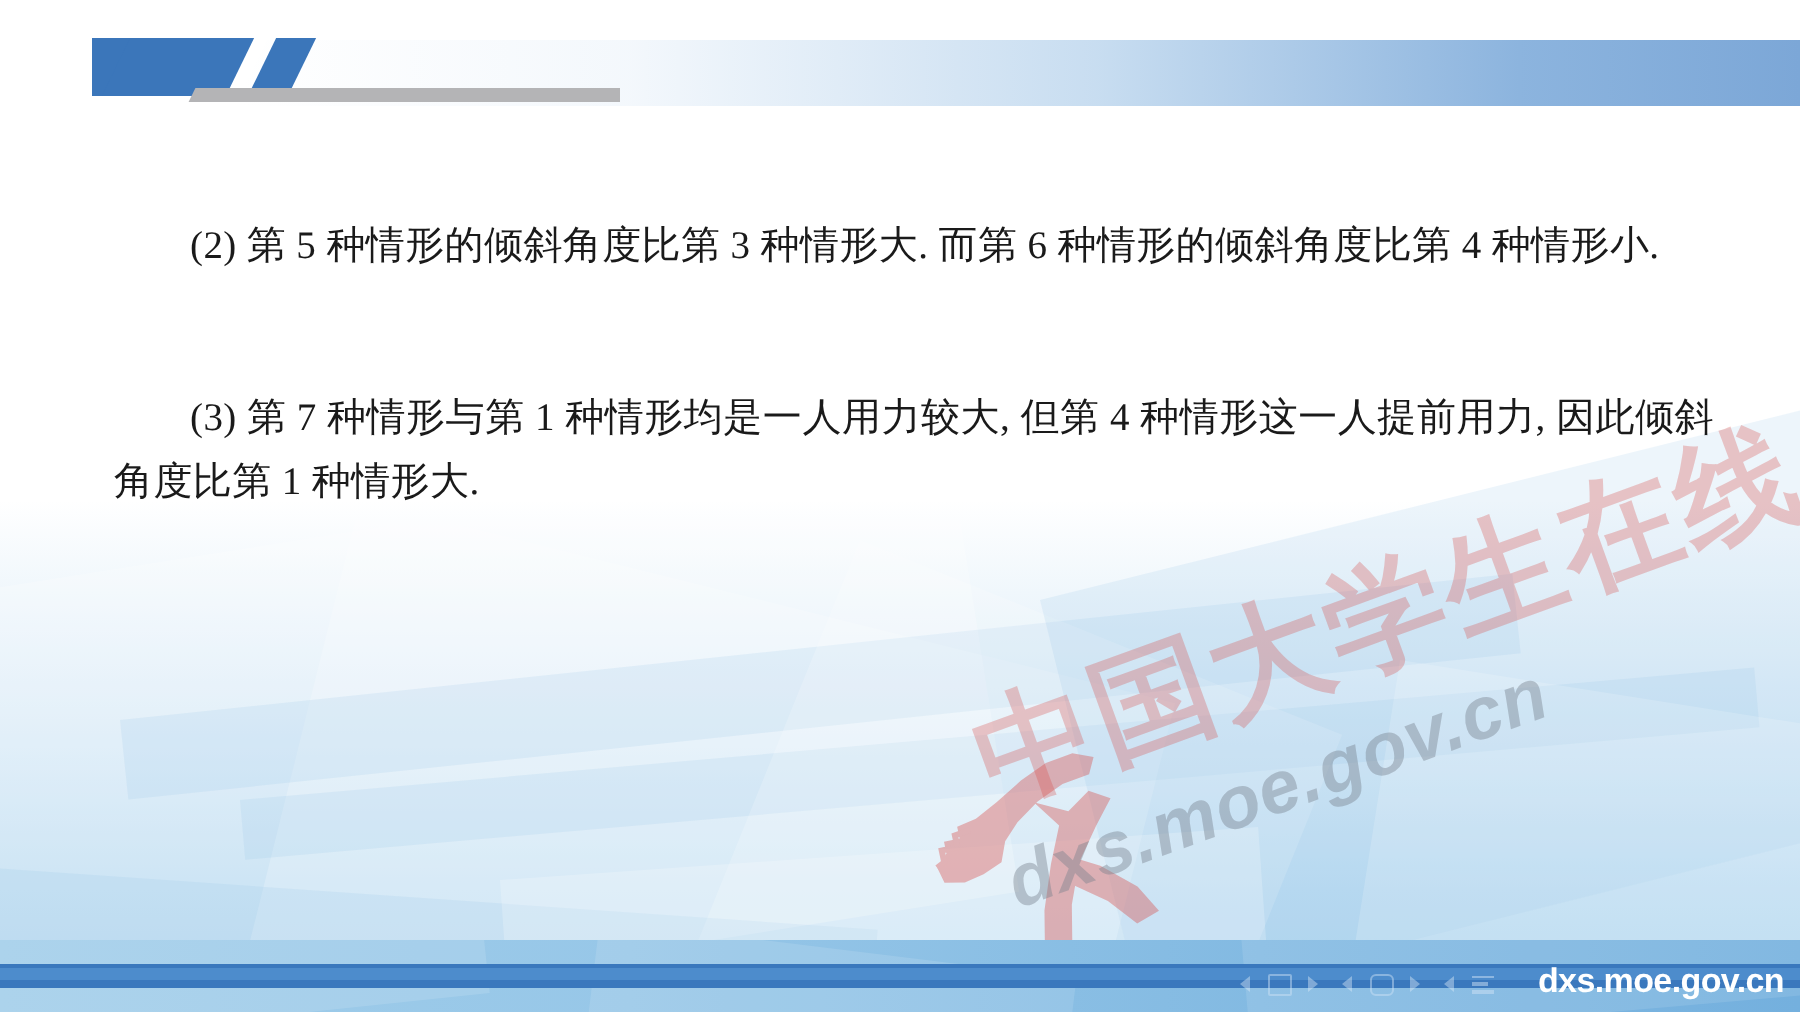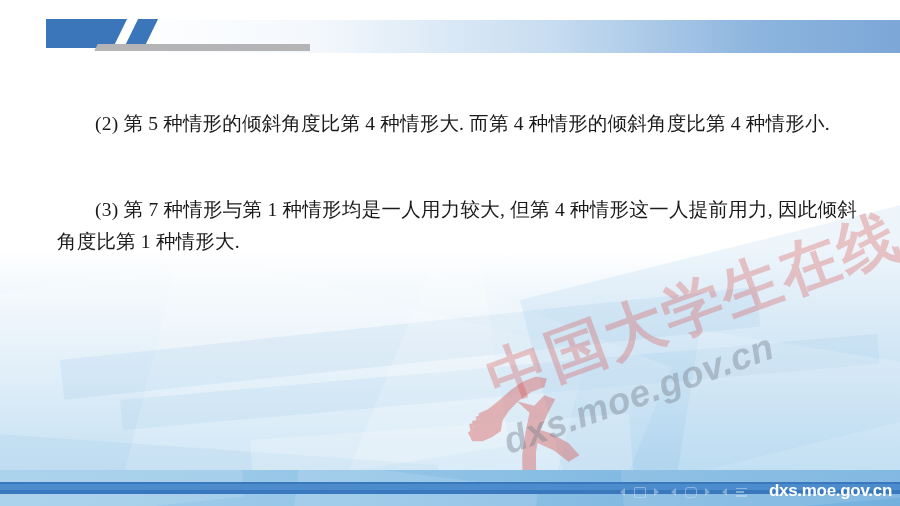--- a/index.html
+++ b/index.html
@@ -260,21 +260,21 @@
   </div>
 
   <div class="header-gradient"></div>
   <div class="logo-block-1b"></div>
   <div class="logo-block-1"></div>
   <div class="logo-slash"></div>
   <div class="logo-block-2"></div>
   <div class="gray-bar-tip"></div>
   <div class="gray-bar"></div>
 
-  <div class="body-text para-1"><span class="indent"></span><span>(2) 第 5 种情形的倾斜角度比第 4 种情形大. 而第 4 种情形的倾斜角度比第 4 种情形小.</span></div>
+  <div class="body-text para-1"><span class="indent"></span><span>(2) 第 5 种情形的倾斜角度比第 3 种情形大. 而第 6 种情形的倾斜角度比第 4 种情形小.</span></div>
 
   <div class="body-text para-2"><span class="indent"></span><span>(3) 第 7 种情形与第 1 种情形均是一人用力较大, 但第 4 种情形这一人提前用力, 因此倾斜角度比第 1 种情形大.</span></div>
 
   <div class="watermark">
     <svg class="wm-logo" viewBox="0 0 130 110">
       <path d="M8 52 L14 46 L14 40 L22 40 L22 34 L32 32 L44 26 L58 18 L72 12 L86 10 L96 14 L92 22 L78 24 L64 30 L52 38 L44 46 L40 56 L30 60 L20 62 L10 60 Z" fill="#d84c48"></path>
       <path d="M8 52 L12 50 L12 44 L20 44 L20 38 L28 37" fill="none" stroke="#d84c48" stroke-width="3"></path>
       <path d="M62 30 L72 44 L64 62 L56 84 L52 104 L66 104 L70 84 L78 64 L90 48 L100 36 L90 30 L78 38 Z" fill="#d84c48"></path>
       <path d="M70 58 L88 68 L104 82 L112 96 L100 100 L88 86 L72 74 Z" fill="#d84c48"></path>
     </svg>

